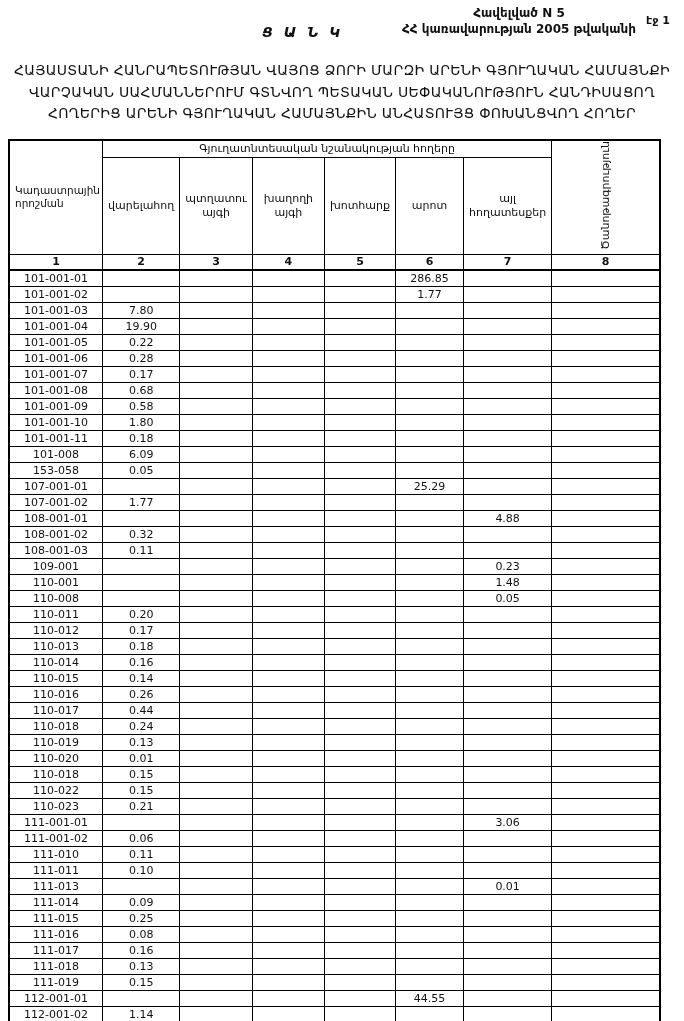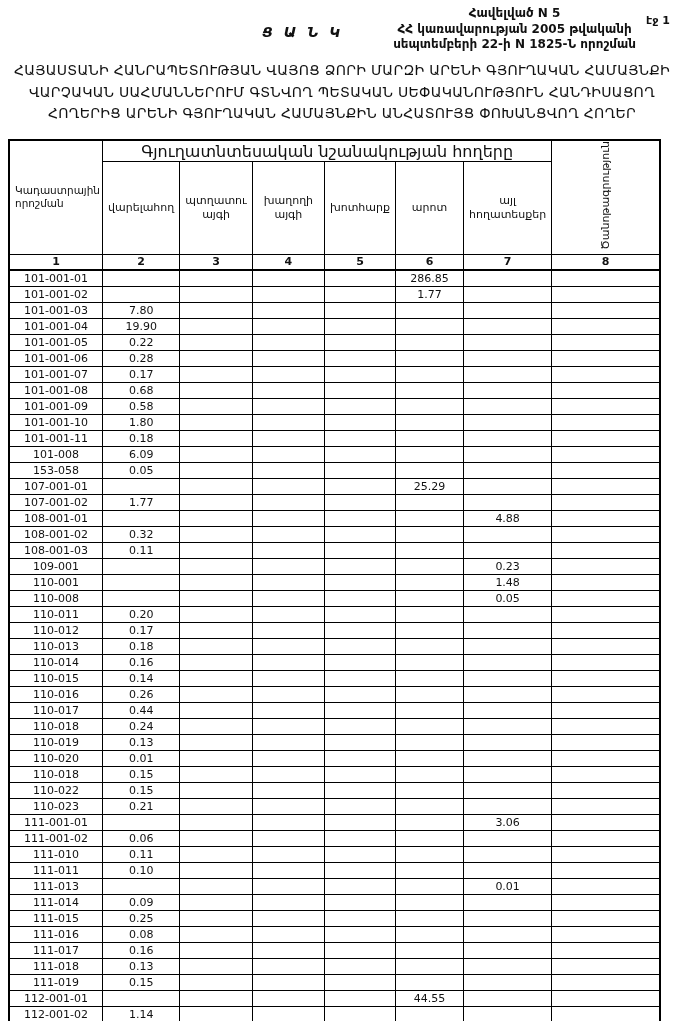--- a/index.html
+++ b/index.html
@@ -56,21 +56,21 @@
   }
   .main-table th, .main-table td {
     border: 1px solid #000;
     padding: 0 2px;
     font-weight: normal;
     overflow: hidden;
     white-space: nowrap;
   }
   th.group-h {
     height: 14px;
-    font-size: 16px;
+    font-size: 11px;
     text-align: center;
     white-space: nowrap;
   }
   th.code-h {
     font-size: 10.5px;
     text-align: left;
     vertical-align: middle;
     padding-left: 5px;
     white-space: normal;
     line-height: 1.3;
@@ -113,21 +113,20 @@
   }
 </style>
 </head>
 <body>
 
 <div class="page-num">էջ 1</div>
 
 <div class="annex">
   <div>Հավելված N 5</div>
   <div>ՀՀ կառավարության 2005 թվականի</div>
-  <div>սեպտեմբերի 22-ի N 1825-Ն որոշման</div>
 </div>
 
 <div class="doc-title">Ց Ա Ն Կ</div>
 
 <div class="heading">ՀԱՅԱՍՏԱՆԻ ՀԱՆՐԱՊԵՏՈՒԹՅԱՆ ՎԱՅՈՑ ՁՈՐԻ ՄԱՐԶԻ ԱՐԵՆԻ ԳՅՈՒՂԱԿԱՆ ՀԱՄԱՅՆՔԻ ՎԱՐՉԱԿԱՆ ՍԱՀՄԱՆՆԵՐՈՒՄ ԳՏՆՎՈՂ ՊԵՏԱԿԱՆ ՍԵՓԱԿԱՆՈՒԹՅՈՒՆ ՀԱՆԴԻՍԱՑՈՂ ՀՈՂԵՐԻՑ ԱՐԵՆԻ ԳՅՈՒՂԱԿԱՆ ՀԱՄԱՅՆՔԻՆ ԱՆՀԱՏՈՒՅՑ ՓՈԽԱՆՑՎՈՂ ՀՈՂԵՐ</div>
 
 <table class="main-table">
   <colgroup>
     <col style="width:82px">
     <col style="width:72px">

